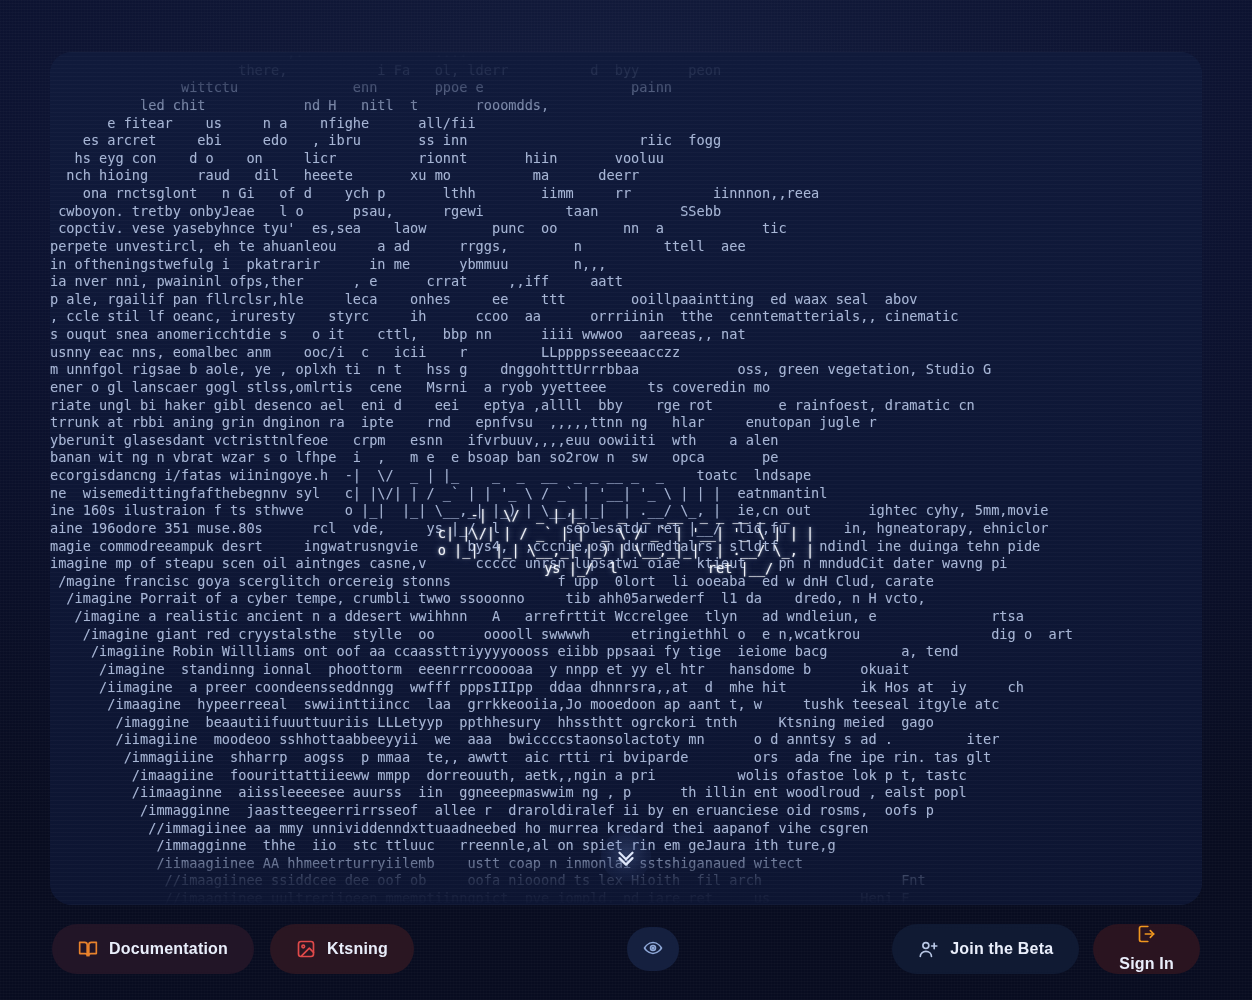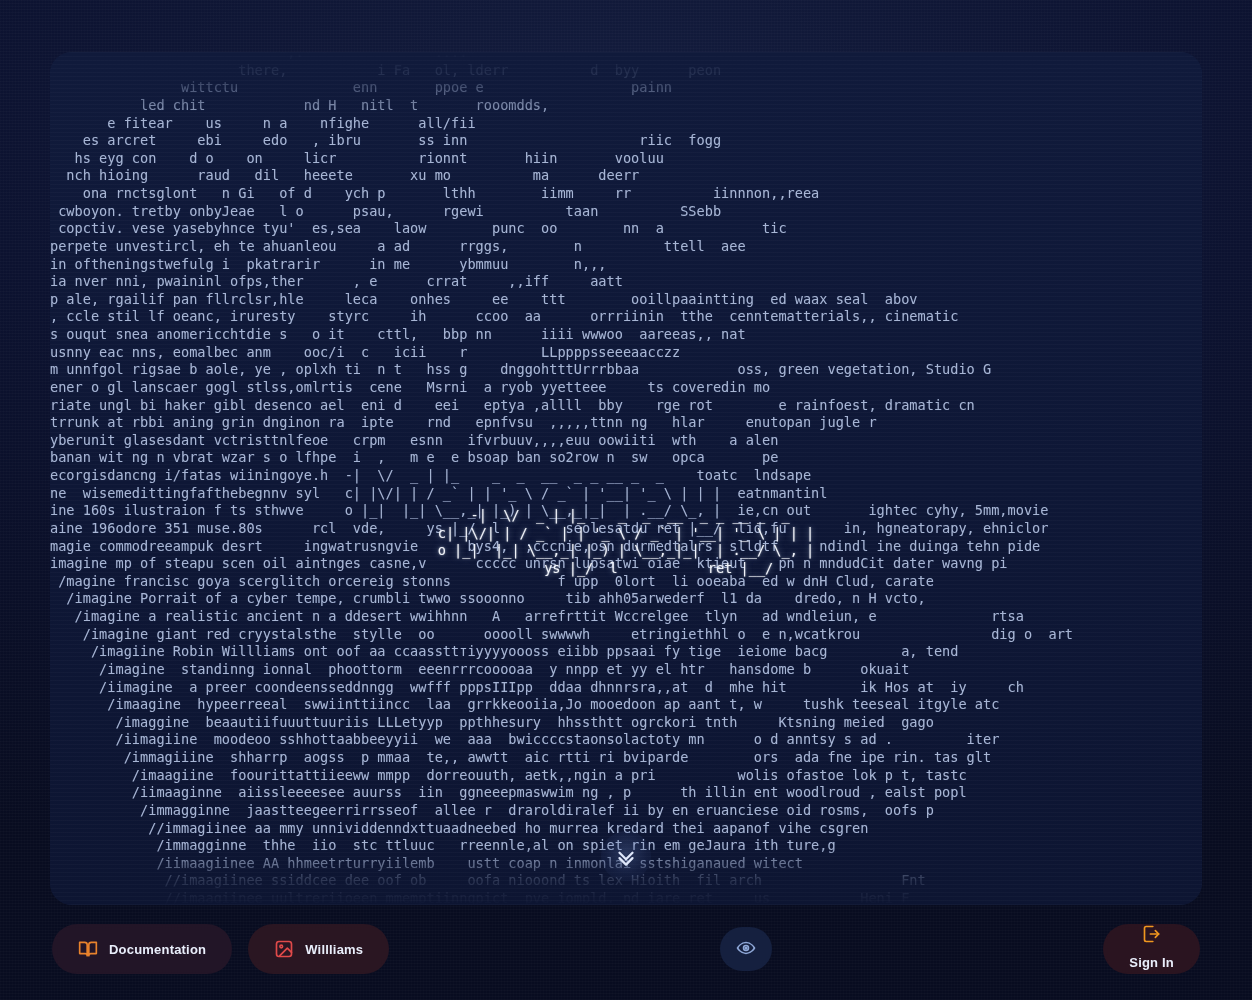--- a/index.html
+++ b/index.html
@@ -141,21 +141,21 @@
   .bar-right { display: flex; align-items: center; gap: 14px; }
 
   .pill {
     display: inline-flex;
     align-items: center;
     gap: 11px;
     height: 50px;
     padding: 0 26px;
     border-radius: 26px;
     font-family: "Liberation Sans", sans-serif;
-    font-size: 13px;
+    font-size: 16px;
     font-weight: 700;
     letter-spacing: 0.2px;
     color: #e9eefb;
     border: none;
     cursor: pointer;
     white-space: nowrap;
     user-select: none;
   }
   .pill .glyph { display: inline-flex; align-items: center; }
 
@@ -268,39 +268,50 @@
       </button>
 
       <button class="pill showcase">
         <span class="glyph">
           <svg width="20" height="20" viewBox="0 0 24 24" fill="none" stroke="#e04a4a" stroke-width="2" stroke-linecap="round" stroke-linejoin="round">
             <rect x="3" y="3" width="18" height="18" rx="3"></rect>
             <circle cx="8.7" cy="9" r="1.6"></circle>
             <path d="M21 16l-5-5-9 9"></path>
           </svg>
         </span>
-        <span>Willliams</span>
+        <span>Ktsning</span>
       </button>
 
     </div>
 
     <div class="bar-mid">
       <button class="icon-btn">
         <span class="glyph">
           <svg width="20" height="20" viewBox="0 0 24 24" fill="none" stroke="#8fa8d8" stroke-width="1.9" stroke-linecap="round" stroke-linejoin="round">
             <path d="M1.8 12s3.8-6.6 10.2-6.6S22.2 12 22.2 12s-3.8 6.6-10.2 6.6S1.8 12 1.8 12z"></path>
             <circle cx="12" cy="12" r="3"></circle>
             <circle cx="12" cy="12" r="1" fill="#8fa8d8"></circle>
           </svg>
         </span>
       </button>
     </div>
 
     <div class="bar-right">
 
+      <button class="pill beta">
+        <span class="glyph">
+          <svg width="21" height="21" viewBox="0 0 24 24" fill="none" stroke="#b9c8e6" stroke-width="1.9" stroke-linecap="round" stroke-linejoin="round">
+            <circle cx="9" cy="7.5" r="3.4"></circle>
+            <path d="M2.6 20c0-3.6 2.9-5.8 6.4-5.8s6.4 2.2 6.4 5.8"></path>
+            <line x1="18.5" y1="5" x2="18.5" y2="11"></line>
+            <line x1="15.5" y1="8" x2="21.5" y2="8"></line>
+          </svg>
+        </span>
+        <span>Join the Beta</span>
+      </button>
 
       <button class="pill signin">
         <span class="glyph">
           <svg width="20" height="20" viewBox="0 0 24 24" fill="none" stroke="#f0971f" stroke-width="2" stroke-linecap="round" stroke-linejoin="round">
             <path d="M13 3H5a2 2 0 0 0-2 2v14a2 2 0 0 0 2 2h8"></path>
             <polyline points="16,8 20,12 16,16"></polyline>
             <line x1="20" y1="12" x2="10" y2="12"></line>
           </svg>
         </span>
         <span>Sign In</span>

